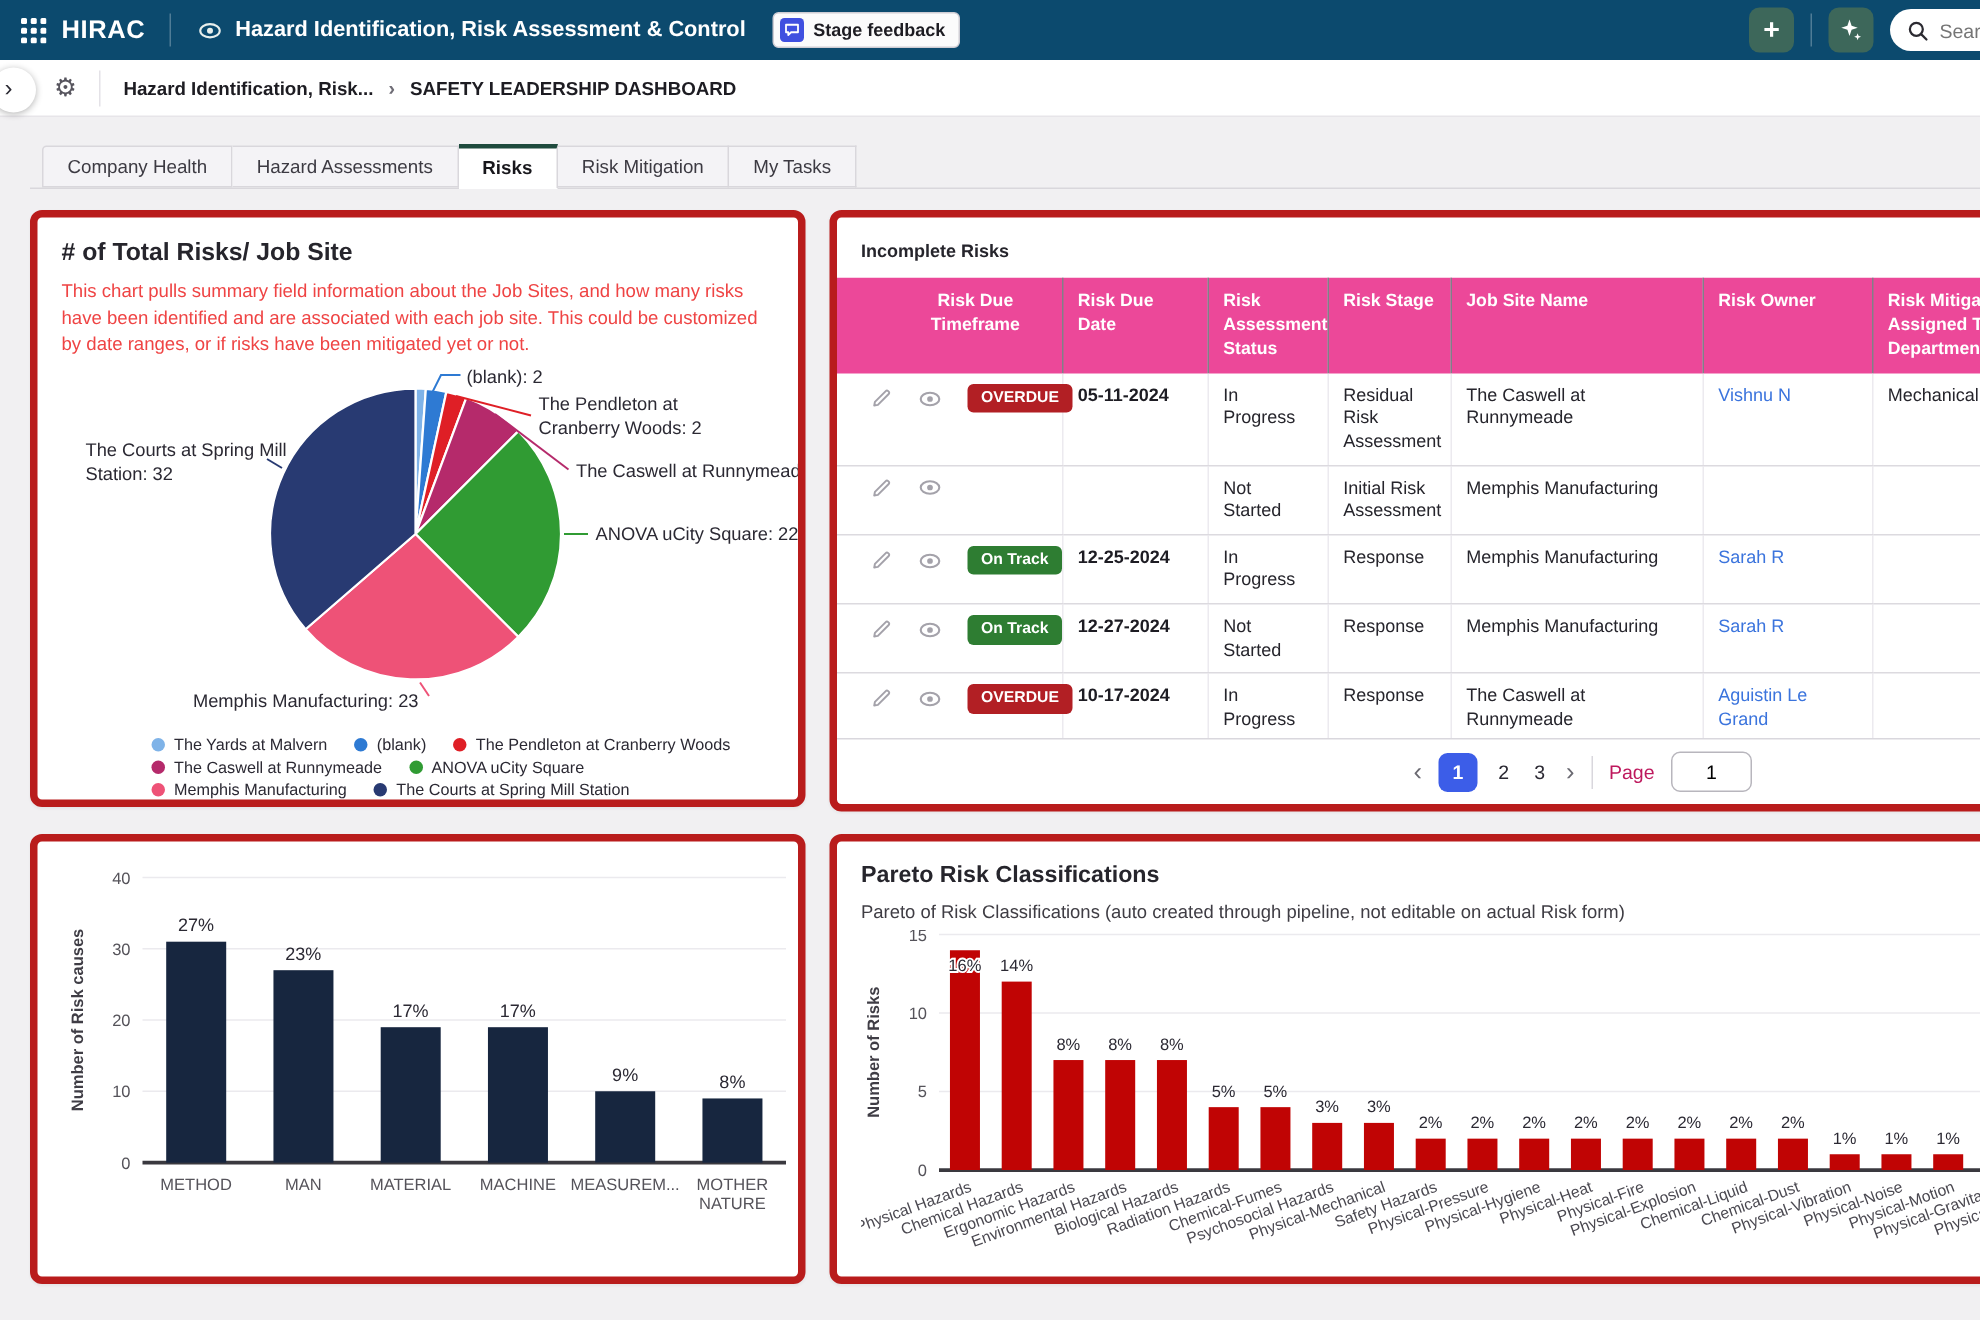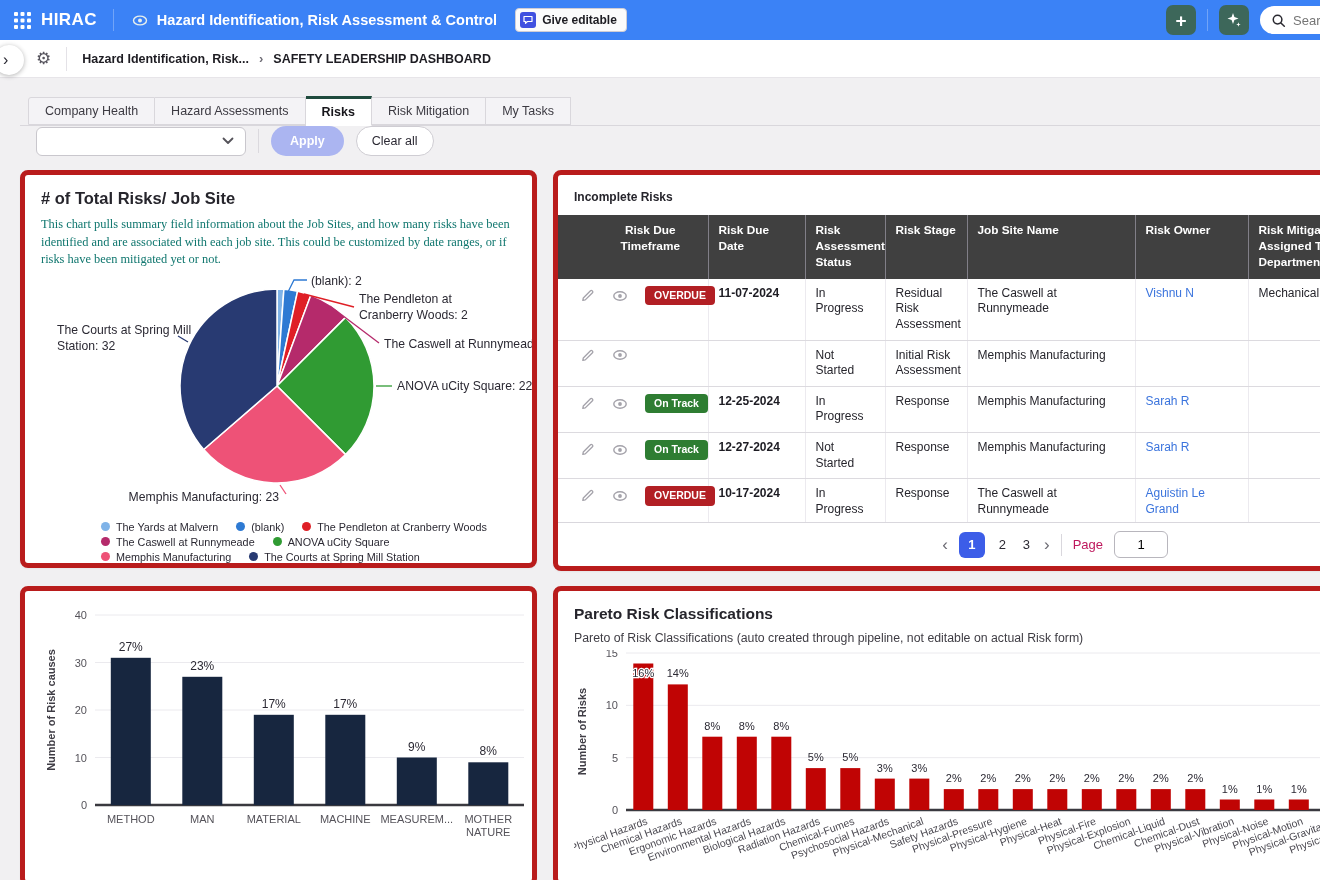--- a/index.html
+++ b/index.html
@@ -1,20 +1,20 @@
 <!DOCTYPE html>
 <html><head>
 <meta charset="utf-8">
 <style>
   * { margin:0; padding:0; box-sizing:border-box; }
   html,body { width:1320px; height:880px; overflow:hidden; background:#f1f0f2;
     font-family:"Liberation Sans", sans-serif; color:#26252c; }
 
   
-  .topbar { height:40px; background:#3b82f6; display:flex; align-items:center;
+  .topbar { height:40px; background:#0c4a6e; display:flex; align-items:center;
     padding:0 14px; position:relative; color:#fff; }
   .grid-btn { background:none; border:none; display:flex; cursor:pointer; }
   .brand { font-size:17px; font-weight:bold; letter-spacing:.4px; margin:0 16px 0 10px; }
   .tb-div { width:1px; height:22px; background:rgba(255,255,255,.28); }
   .title-eye { margin-left:18px; display:flex; }
   .app-title { font-size:14.5px; font-weight:bold; margin:0 18px 0 9px; }
   .feedback-btn { display:flex; align-items:center; gap:6px; background:#fbfbfb;
     border:1px solid #cfcdd4; border-radius:4px; height:24px; padding:0 9px 0 4px;
     font-size:12px; font-weight:bold; color:#1d1c22; cursor:pointer; }
   .tb-right { position:absolute; left:1166px; top:5px; display:flex; align-items:center; gap:11px; }
@@ -54,33 +54,33 @@
   .vdiv { width:1px; height:24px; background:#dbd9de; }
   .btn-apply { height:30px; padding:0 19px; border-radius:16px; background:#abb5f1; color:#fff;
     font-size:12.5px; font-weight:bold; border:none; cursor:pointer; }
   .btn-clear { height:30px; padding:0 15px; border-radius:16px; background:#fff; color:#2b2933;
     font-size:12.5px; border:1px solid #cfcdd3; cursor:pointer; }
 
   
   .grid { display:grid; grid-template-columns:517px 810px; column-gap:16px; row-gap:15px; margin-top:14px; }
   .card { background:#fff; border:5px solid #b91c1c; border-radius:8px; box-shadow:0 1px 2px rgba(30,30,40,.05); }
   .card h2 { font-size:16.5px; color:#26252c; margin:0 0 8px; }
-  .desc { font-size:12.4px; color:#0f766e; line-height:1.42;font-family:Liberation Serif, serif; }
+  .desc { font-size:12.4px; color:#ef4444; line-height:1.42; }
 
   .pie-card { height:398px; padding:14px 16px; overflow:hidden; }
   .legend { display:flex; flex-wrap:wrap; column-gap:18px; row-gap:3px; width:420px; margin:2px 0 0 60px; }
   .legend-item { display:flex; align-items:center; gap:6px; font-size:10.8px; color:#2b2933; white-space:nowrap; }
   .legend-dot { width:9px; height:9px; border-radius:50%; flex:0 0 9px; }
 
   
   .table-card { height:401px; overflow:hidden; display:flex; flex-direction:column; }
   .table-title { font-size:12px; font-weight:bold; color:#26252c; padding:15px 16px 11px; }
   .tbl-wrap { flex:1; overflow:hidden; }
   table { border-collapse:collapse; width:802px; table-layout:fixed; font-size:12px; }
-  thead th { background:#404040; color:#fff; font-size:11.8px; font-weight:bold; text-align:left;
+  thead th { background:#ec4899; color:#fff; font-size:11.8px; font-weight:bold; text-align:left;
     vertical-align:top; padding:8px 10px; border-right:1px solid #817f88; line-height:1.35; }
   thead th:first-child { text-align:center; padding-left:45px; }
   thead th:last-child { border-right:none; }
   tbody td { border-bottom:1px solid #dcdadf; border-right:1px solid #eceaef; padding:7px 10px;
     vertical-align:top; color:#26252c; line-height:1.3; }
   tbody td:last-child { border-right:none; }
   .date-cell { font-weight:bold; color:#1d1c23; }
   .link { color:#3b74dd; cursor:pointer; }
   .badge { display:inline-block; border-radius:4px; color:#fff; font-size:10.5px; font-weight:bold;
     padding:3px 9px; white-space:nowrap; }
@@ -127,21 +127,21 @@
         <ellipse cx="8" cy="6.5" rx="6.5" ry="4.4" fill="none" stroke="#e8efec" stroke-width="1.4"></ellipse>
         <circle cx="8" cy="6.5" r="2" fill="#e8efec"></circle>
       </svg>
   </span>
   <div class="app-title">Hazard Identification, Risk Assessment &amp; Control</div>
   <button class="feedback-btn">
     <svg width="16" height="16" viewBox="0 0 16 16">
         <rect width="16" height="16" rx="3" fill="#4050e0"></rect>
         <path d="M4 4.5 h8 v5 h-4.6 L5.5 11.4 v-1.9 H4 Z" fill="none" stroke="#fff" stroke-width="1.2" stroke-linejoin="round"></path>
       </svg>
-    <span>Give editable</span>
+    <span>Stage feedback</span>
   </button>
   <div class="tb-right">
     <button class="tb-sq">
         <span class="plus-glyph">+</span>
       </button>
     <div class="tb-div"></div>
     <button class="tb-sq">
       <svg width="16" height="16" viewBox="0 0 16 16" fill="#fff">
           <path d="M7 1 L8.4 5.1 L12.5 6.5 L8.4 7.9 L7 12 L5.6 7.9 L1.5 6.5 L5.6 5.1 Z"></path>
           <path d="M12.4 10.2 L13 11.9 L14.7 12.5 L13 13.1 L12.4 14.8 L11.8 13.1 L10.1 12.5 L11.8 11.9 Z"></path>
@@ -169,31 +169,20 @@
 <main>
 
   <div class="tabstrip">
     <div class="tab">Company Health</div>
     <div class="tab">Hazard Assessments</div>
     <div class="tab active">Risks</div>
     <div class="tab">Risk Mitigation</div>
     <div class="tab">My Tasks</div>
   </div>
 
-  <div class="filter-controls">
-    <div class="select">
-      <span></span>
-      <svg width="12" height="8" viewBox="0 0 12 8">
-          <polyline points="1.5,1.5 6,6 10.5,1.5" fill="none" stroke="#55535a" stroke-width="1.8" stroke-linecap="round" stroke-linejoin="round"></polyline>
-        </svg>
-    </div>
-    <div class="vdiv"></div>
-    <button class="btn-apply">Apply</button>
-    <button class="btn-clear">Clear all</button>
-  </div>
 
   <div class="grid">
 
     <section class="card pie-card">
       <h2># of Total Risks/ Job Site</h2>
       <p class="desc">This chart pulls summary field information about the Job Sites, and how many risks have been identified and are associated with each job site. This could be customized by date ranges, or if risks have been mitigated yet or not.</p>
       <svg id="pie-svg" width="495" height="250" viewBox="0 0 495 250">
           <path d="M236,117 L236.0,20.0 A97,97 0 0 1 242.9,20.2 Z" fill="#7fb3e8" stroke="#ffffff" stroke-width="1.5"></path>
           <path d="M236,117 L242.9,20.2 A97,97 0 0 1 256.6,22.2 Z" fill="#2e7ad3" stroke="#ffffff" stroke-width="1.5"></path>
           <path d="M236,117 L256.6,22.2 A97,97 0 0 1 269.9,26.1 Z" fill="#df1f26" stroke="#ffffff" stroke-width="1.5"></path>
@@ -283,21 +272,21 @@
                     </span>
                     <span class="ticon">
                       <svg width="16" height="14" viewBox="0 0 16 14">
                         <ellipse cx="8" cy="7" rx="6.2" ry="4.2" fill="none" stroke="#a4a2aa" stroke-width="1.4"></ellipse>
                         <circle cx="8" cy="7" r="1.9" fill="#a4a2aa"></circle>
                       </svg>
                     </span>
                     <span class="badge" style="background: rgb(178, 31, 36);">OVERDUE</span>
                   </div>
                 </td>
-                <td><span class="date-cell">11-07-2024</span></td>
+                <td><span class="date-cell">05-11-2024</span></td>
                 <td><span>In Progress</span></td>
                 <td><span>Residual Risk Assessment</span></td>
                 <td><span>The Caswell at Runnymeade</span></td>
                 <td><span class="link">Vishnu N</span></td>
                 <td><span>Mechanical</span></td>
               </tr>
               <tr style="height: 34px;">
                 <td>
                   <div class="tools">
                     <span class="ticon">

